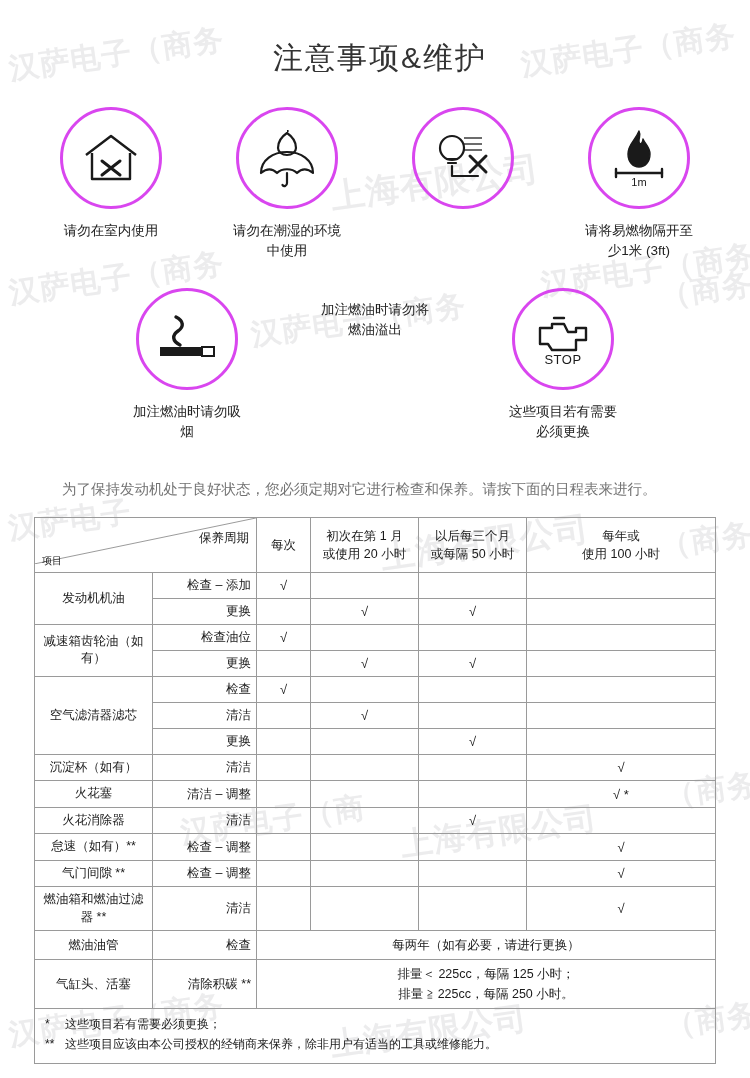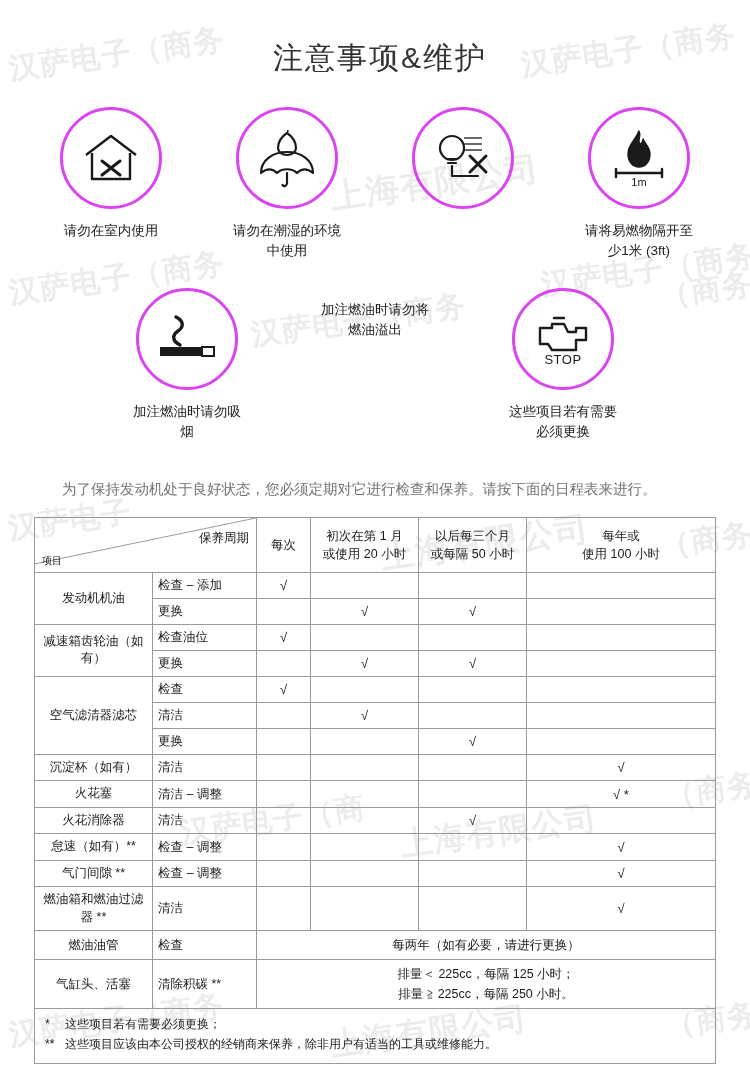--- a/index.html
+++ b/index.html
@@ -136,21 +136,21 @@
     position: absolute;
     bottom: 3px; left: 7px;
     font-size: 10px;
   }
   td.item {
     text-align: center;
     padding-left: 8px;
     line-height: 1.4;
   }
   td.act {
-    text-align: left;
+    text-align: right;
     padding-left: 8px;
     margin-top: 20px;
   }
   td.chk {
     text-align: center;
     font-size: 13px;
   }
   td.span-note {
     text-align: center;
     line-height: 1.6;

